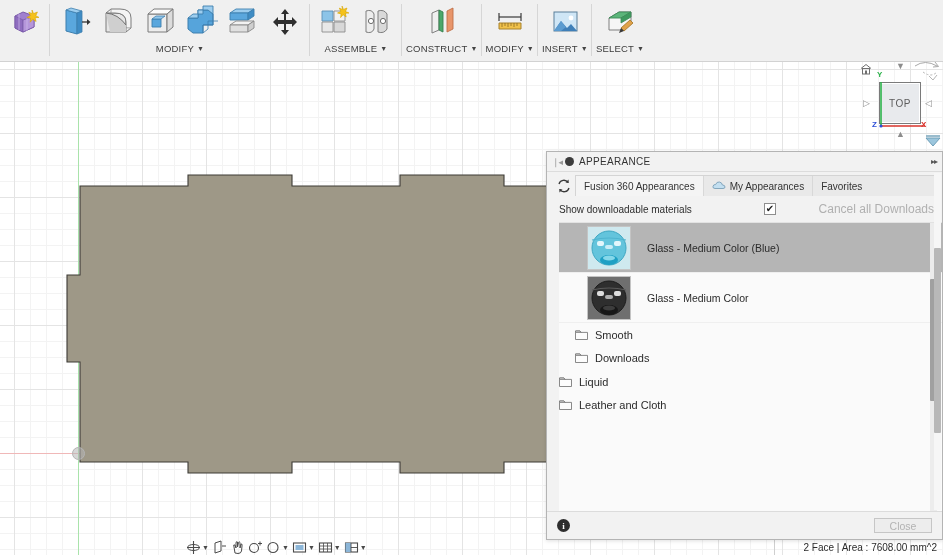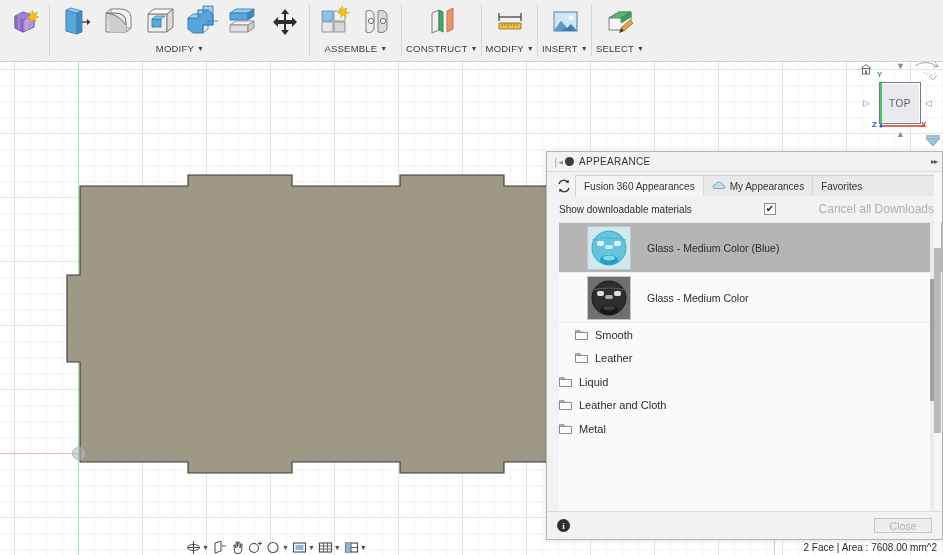--- a/index.html
+++ b/index.html
@@ -676,49 +676,40 @@
             </span>
             <span class="fname">Smooth</span>
           </div>
           <div class="folder-row indent">
             <span>
               <svg width="13" height="11" viewBox="0 0 13 11">
                 <path d="M0.5 2 L5 2 L6 3.4 L12.5 3.4 L12.5 10.5 L0.5 10.5 Z" fill="#fcfcfc" stroke="#7c7c7c" stroke-width="0.9"></path>
                 <path d="M0.5 2 L5 2 L6 3.4 L0.5 3.4 Z" fill="#ebebeb" stroke="#7c7c7c" stroke-width="0.9"></path>
               </svg>
             </span>
-            <span class="fname">Leather</span>
+            <span class="fname">Downloads</span>
           </div>
           <div class="folder-row">
             <span>
               <svg width="13" height="11" viewBox="0 0 13 11">
                 <path d="M0.5 2 L5 2 L6 3.4 L12.5 3.4 L12.5 10.5 L0.5 10.5 Z" fill="#fcfcfc" stroke="#7c7c7c" stroke-width="0.9"></path>
                 <path d="M0.5 2 L5 2 L6 3.4 L0.5 3.4 Z" fill="#ebebeb" stroke="#7c7c7c" stroke-width="0.9"></path>
               </svg>
             </span>
             <span class="fname">Liquid</span>
           </div>
           <div class="folder-row">
             <span>
               <svg width="13" height="11" viewBox="0 0 13 11">
                 <path d="M0.5 2 L5 2 L6 3.4 L12.5 3.4 L12.5 10.5 L0.5 10.5 Z" fill="#fcfcfc" stroke="#7c7c7c" stroke-width="0.9"></path>
                 <path d="M0.5 2 L5 2 L6 3.4 L0.5 3.4 Z" fill="#ebebeb" stroke="#7c7c7c" stroke-width="0.9"></path>
               </svg>
             </span>
             <span class="fname">Leather and Cloth</span>
           </div>
-          <div class="folder-row">
-            <span>
-              <svg width="13" height="11" viewBox="0 0 13 11">
-                <path d="M0.5 2 L5 2 L6 3.4 L12.5 3.4 L12.5 10.5 L0.5 10.5 Z" fill="#fcfcfc" stroke="#7c7c7c" stroke-width="0.9"></path>
-                <path d="M0.5 2 L5 2 L6 3.4 L0.5 3.4 Z" fill="#ebebeb" stroke="#7c7c7c" stroke-width="0.9"></path>
-              </svg>
-            </span>
-            <span class="fname">Metal</span>
-          </div>
 
         </div>
 
         <div class="sb-track" style="right:5px;top:0;bottom:0;">
           <div class="sb-thumb" style="top:56px;height:122px;"></div>
         </div>
       </div>
 
     </div>
 

